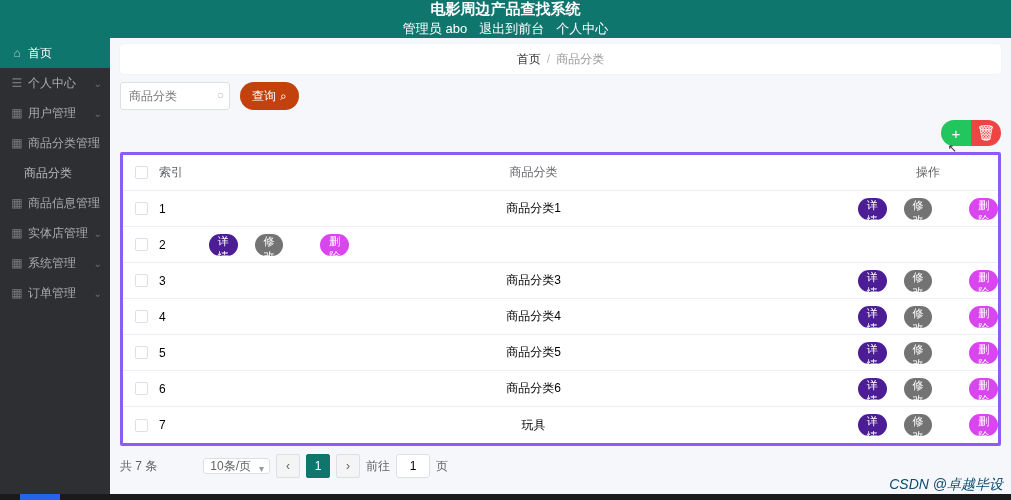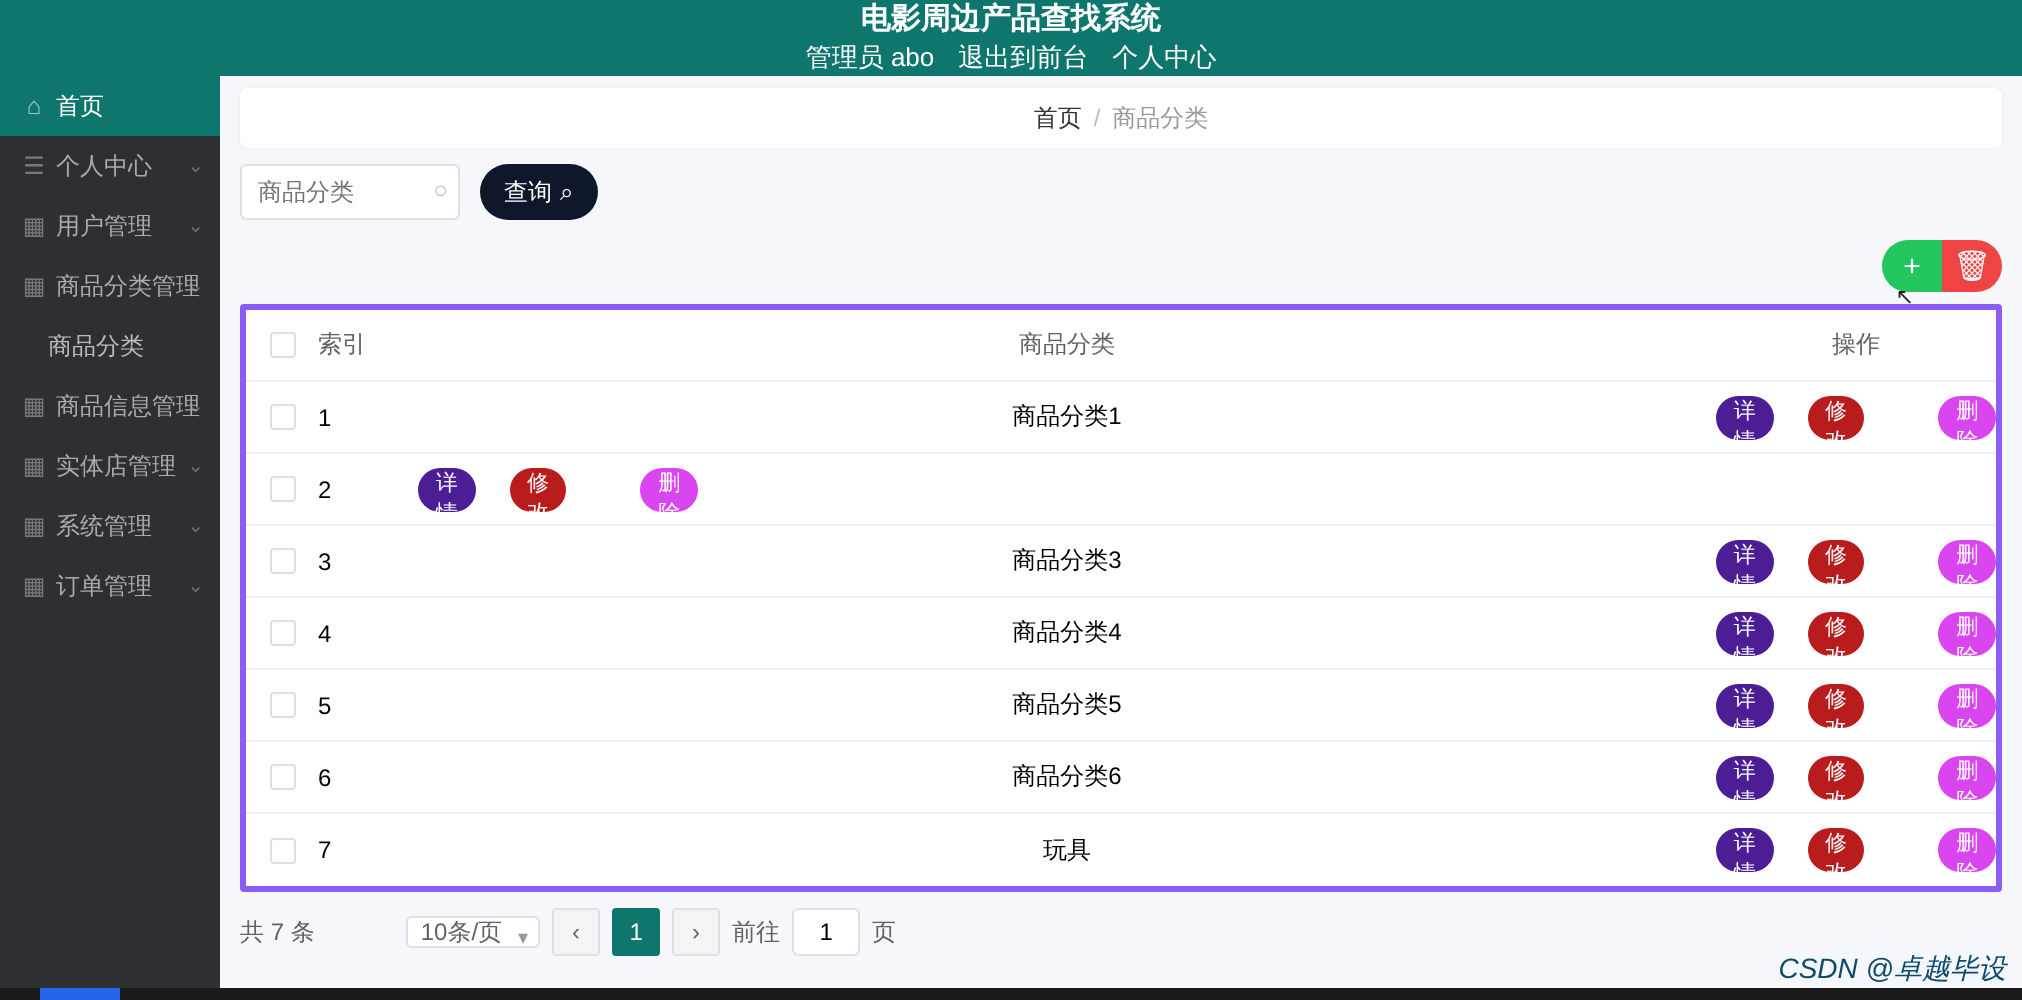--- a/index.html
+++ b/index.html
@@ -16,40 +16,40 @@
 .sidebar-item .arrow { position: absolute; right: 8px; font-size: 10px; opacity: 0.5; }
 .sidebar-sub { padding-left: 24px; color: #bbb; }
 .main { flex: 1; padding: 0 10px 10px 10px; overflow-y: auto; background: #f5f7fa; }
 .breadcrumb-bar { background: #fff; border-radius: 4px; height: 30px; display: flex; align-items: center; justify-content: center; margin: 6px 0 8px 0; font-size: 12px; color: #333; box-shadow: 0 0 2px rgba(0,0,0,0.05); }
 .breadcrumb-bar .sep { margin: 0 6px; color: #bbb; }
 .breadcrumb-bar .current { color: #999; }
 .search-row { display: flex; align-items: center; gap: 10px; margin-bottom: 10px; }
 .search-input { width: 110px; height: 28px; border: 1px solid #dcdfe6; border-radius: 3px; padding: 0 22px 0 8px; font-size: 12px; color: #333; position: relative; }
 .search-wrap { position: relative; }
 .search-wrap .sicon { position: absolute; right: 6px; top: 6px; color: #bbb; font-size: 12px; }
-.btn-search { background: #0f172a; color: #fff; border: none; height: 28px; padding: 4px 12px; border-radius: 14px; font-size: 12px; cursor: pointer; display: inline-flex; align-items: center; gap: 4px; }
+.btn-search { background: #c2410c; color: #fff; border: none; height: 28px; padding: 4px 12px; border-radius: 14px; font-size: 12px; cursor: pointer; display: inline-flex; align-items: center; gap: 4px; }
 .btn-search .qicon { font-size: 12px; }
 .action-bar { display: flex; justify-content: flex-end; margin-bottom: 6px; position: relative; }
 .pill-group { display: inline-flex; }
 .pill-btn { width: 30px; height: 26px; border: none; color: #fff; display: flex; align-items: center; justify-content: center; font-size: 15px; cursor: pointer; }
 .pill-add { background: #22c55e; border-radius: 13px 0 0 13px; }
 .pill-del { background: #ef4444; border-radius: 0 13px 13px 0; }
 .cursor-hand { position: absolute; right: 44px; top: 22px; font-size: 11px; color: #222; }
 .table { width: 100%; background: #fff; border: 3px solid #8b5cf6; border-radius: 2px; }
 .table-row { display: flex; align-items: center; height: 36px; border-bottom: 1px solid #ebeef5; font-size: 12px; }
 .table-row.head { font-weight: 500; color: #606266; }
 .table-row:last-child { border-bottom: none; }
 .col-check { width: 36px; display: flex; justify-content: center; }
 .col-index { width: 50px; }
 .col-cat { flex: 1; text-align: center; }
 .col-ops { width: 140px; text-align: center; display: flex; justify-content: center; gap: 5px; }
 .chk { width: 13px; height: 13px; border: 1px solid #dcdfe6; border-radius: 2px; display: inline-block; }
 .op-btn { border: none; color: #fff; font-size: 11px; height: 22px; padding: 0 8px; border-radius: 11px; cursor: pointer; }
 .op-detail { background: #4c1d95; }
-.op-edit { background: #b91c1c; margin-left: 12px; }
+.op-edit { background: #737373; margin-left: 12px; }
 .op-del { background: #d946ef; margin-left: 32px; }
 .pagination { display: flex; align-items: center; gap: 6px; margin-top: 8px; font-size: 12px; color: #606266; }
 .page-size { border: 1px solid #dcdfe6; border-radius: 3px; height: 24px; padding: 0 18px 0 6px; font-size: 12px; background: #fff; position: relative; }
 .page-size-wrap { position: relative; padding-left: 40px; }
 .page-size-wrap::after { content: "▾"; position: absolute; right: 6px; top: 5px; font-size: 10px; color: #999; }
 .page-btn { width: 24px; height: 24px; border: 1px solid #dcdfe6; background: #f4f4f5; border-radius: 2px; display: flex; align-items: center; justify-content: center; cursor: pointer; color: #606266; }
 .page-btn.active { background: #0f766e; color: #fff; border-color: #0f766e; }
 .goto-input { width: 34px; height: 24px; border: 1px solid #dcdfe6; border-radius: 3px; text-align: center; font-size: 12px; }
 .watermark { position: absolute; right: 8px; bottom: 6px; color: #0c4a6e; font-size: 14px; font-style: italic; }
 .taskbar { position: absolute; bottom: 0; left: 0; right: 0; height: 6px; background: #1a1a1a; }

